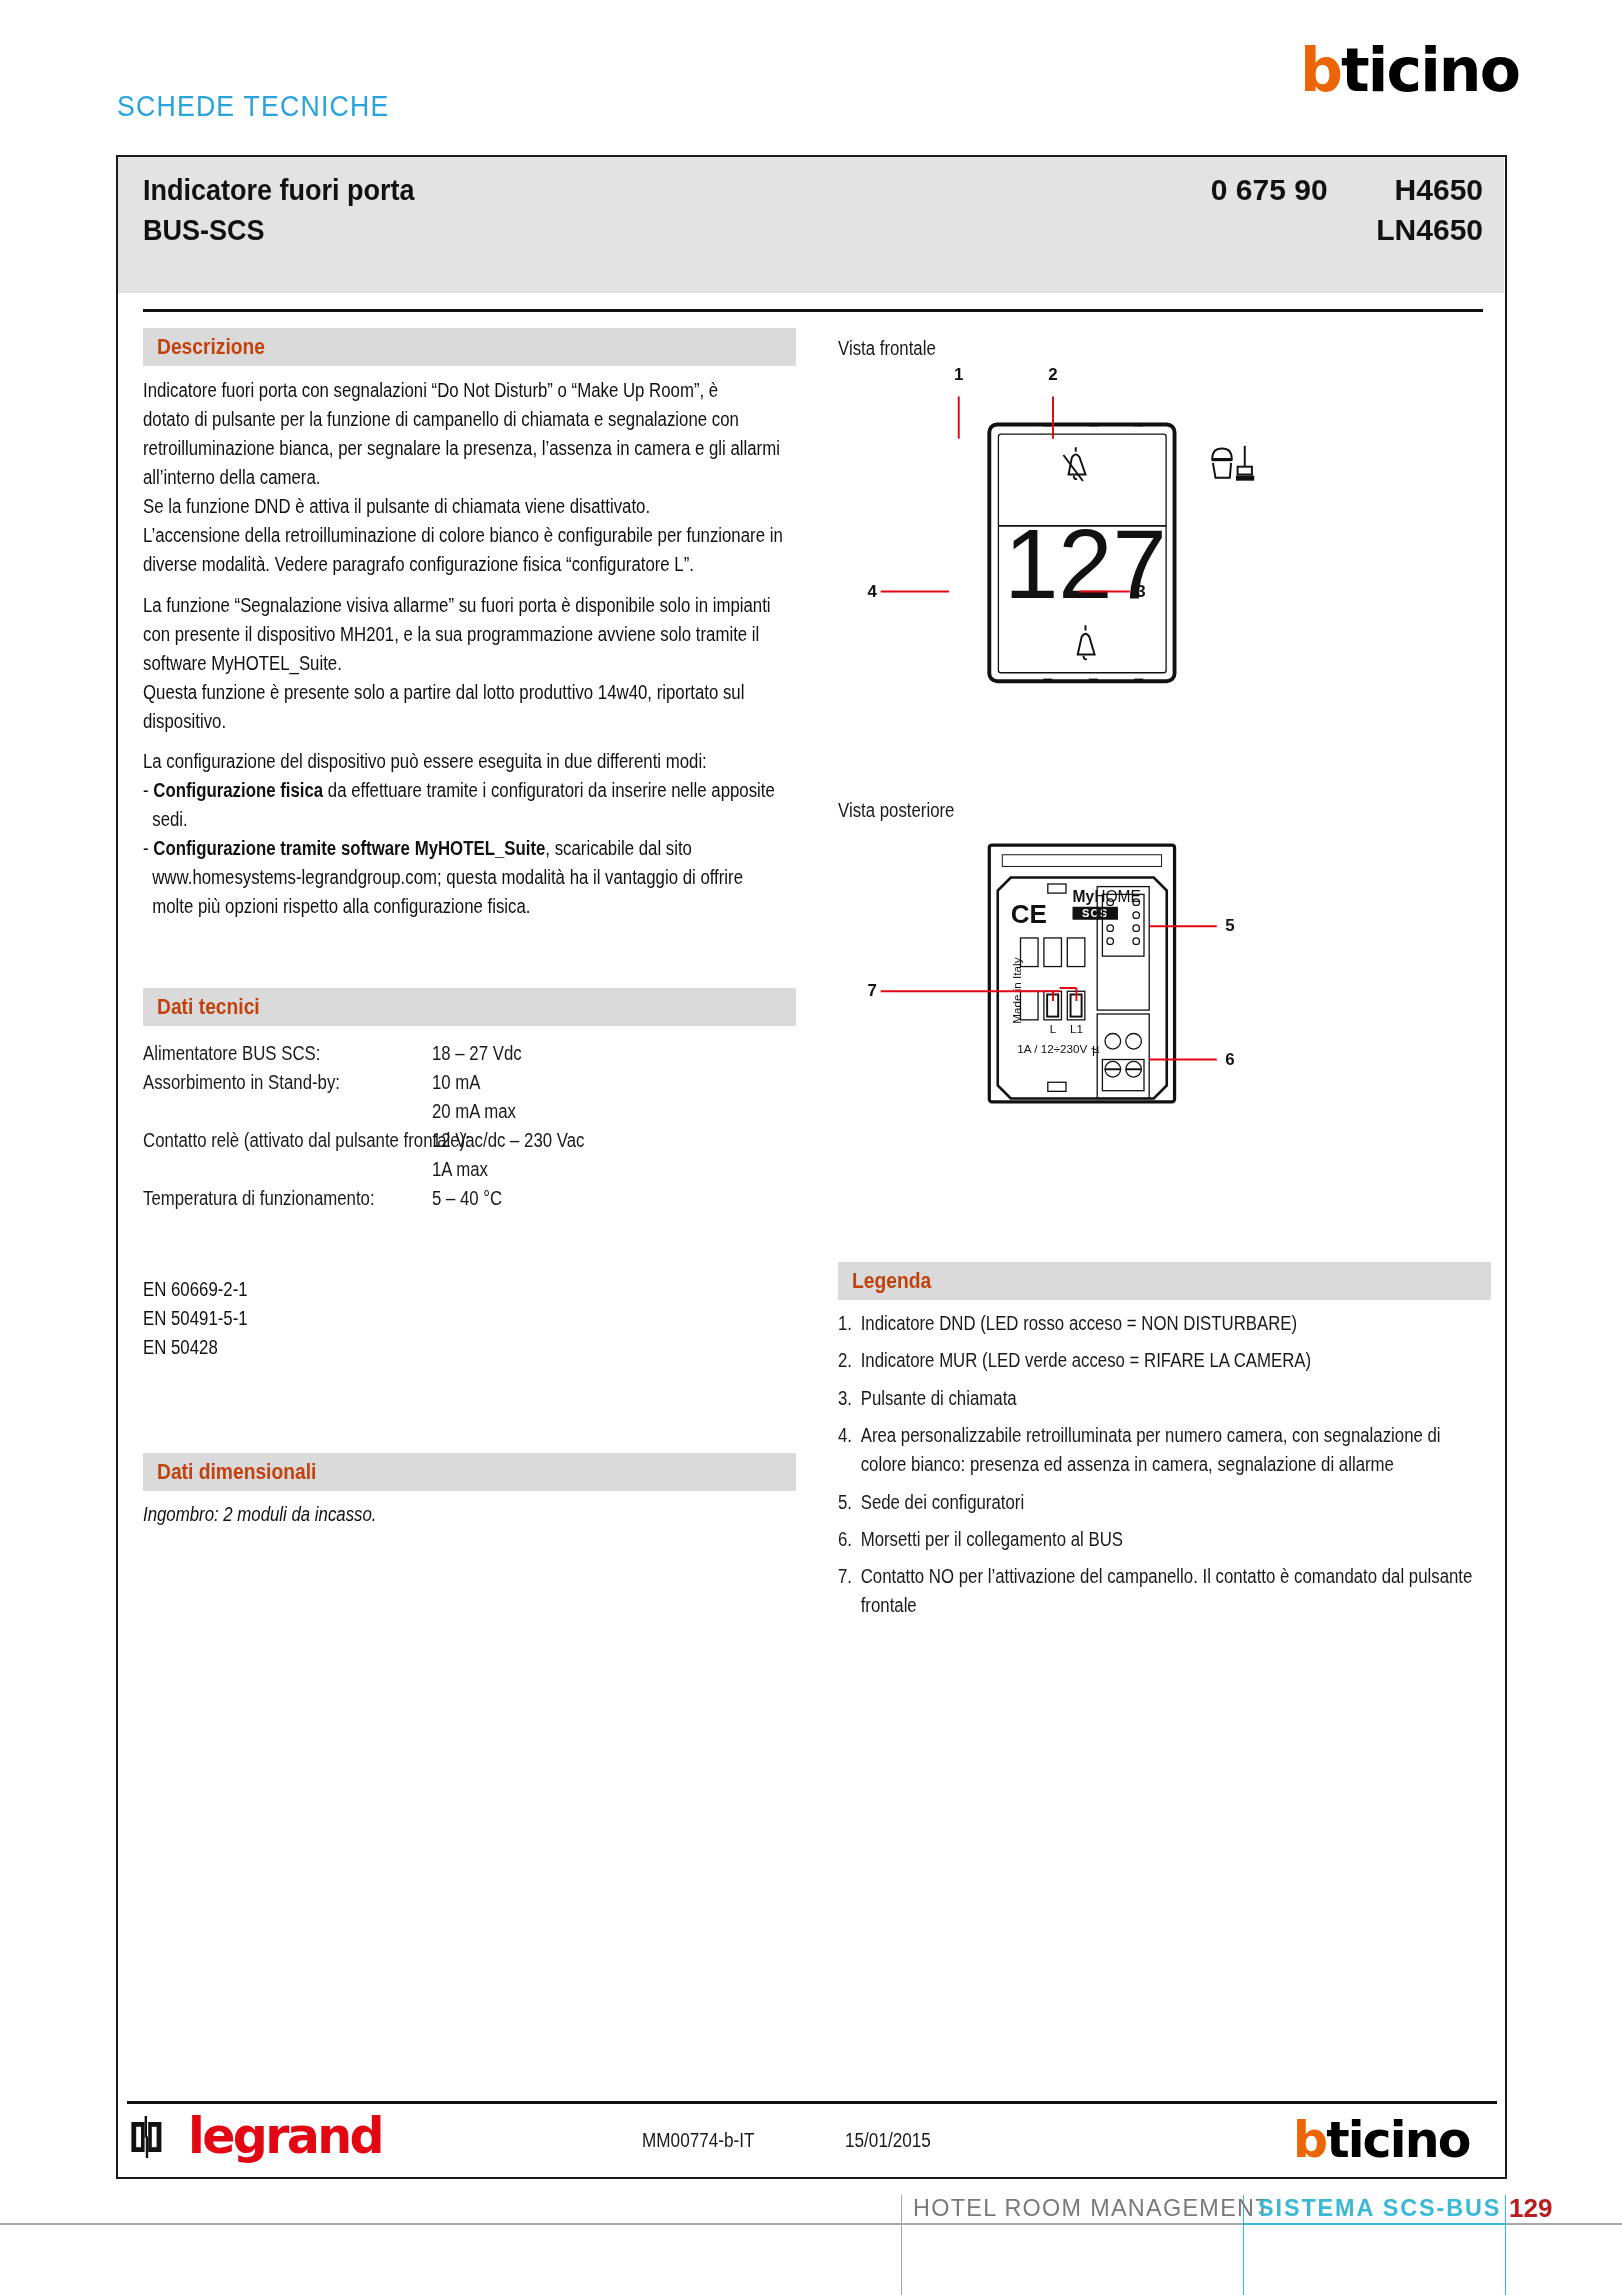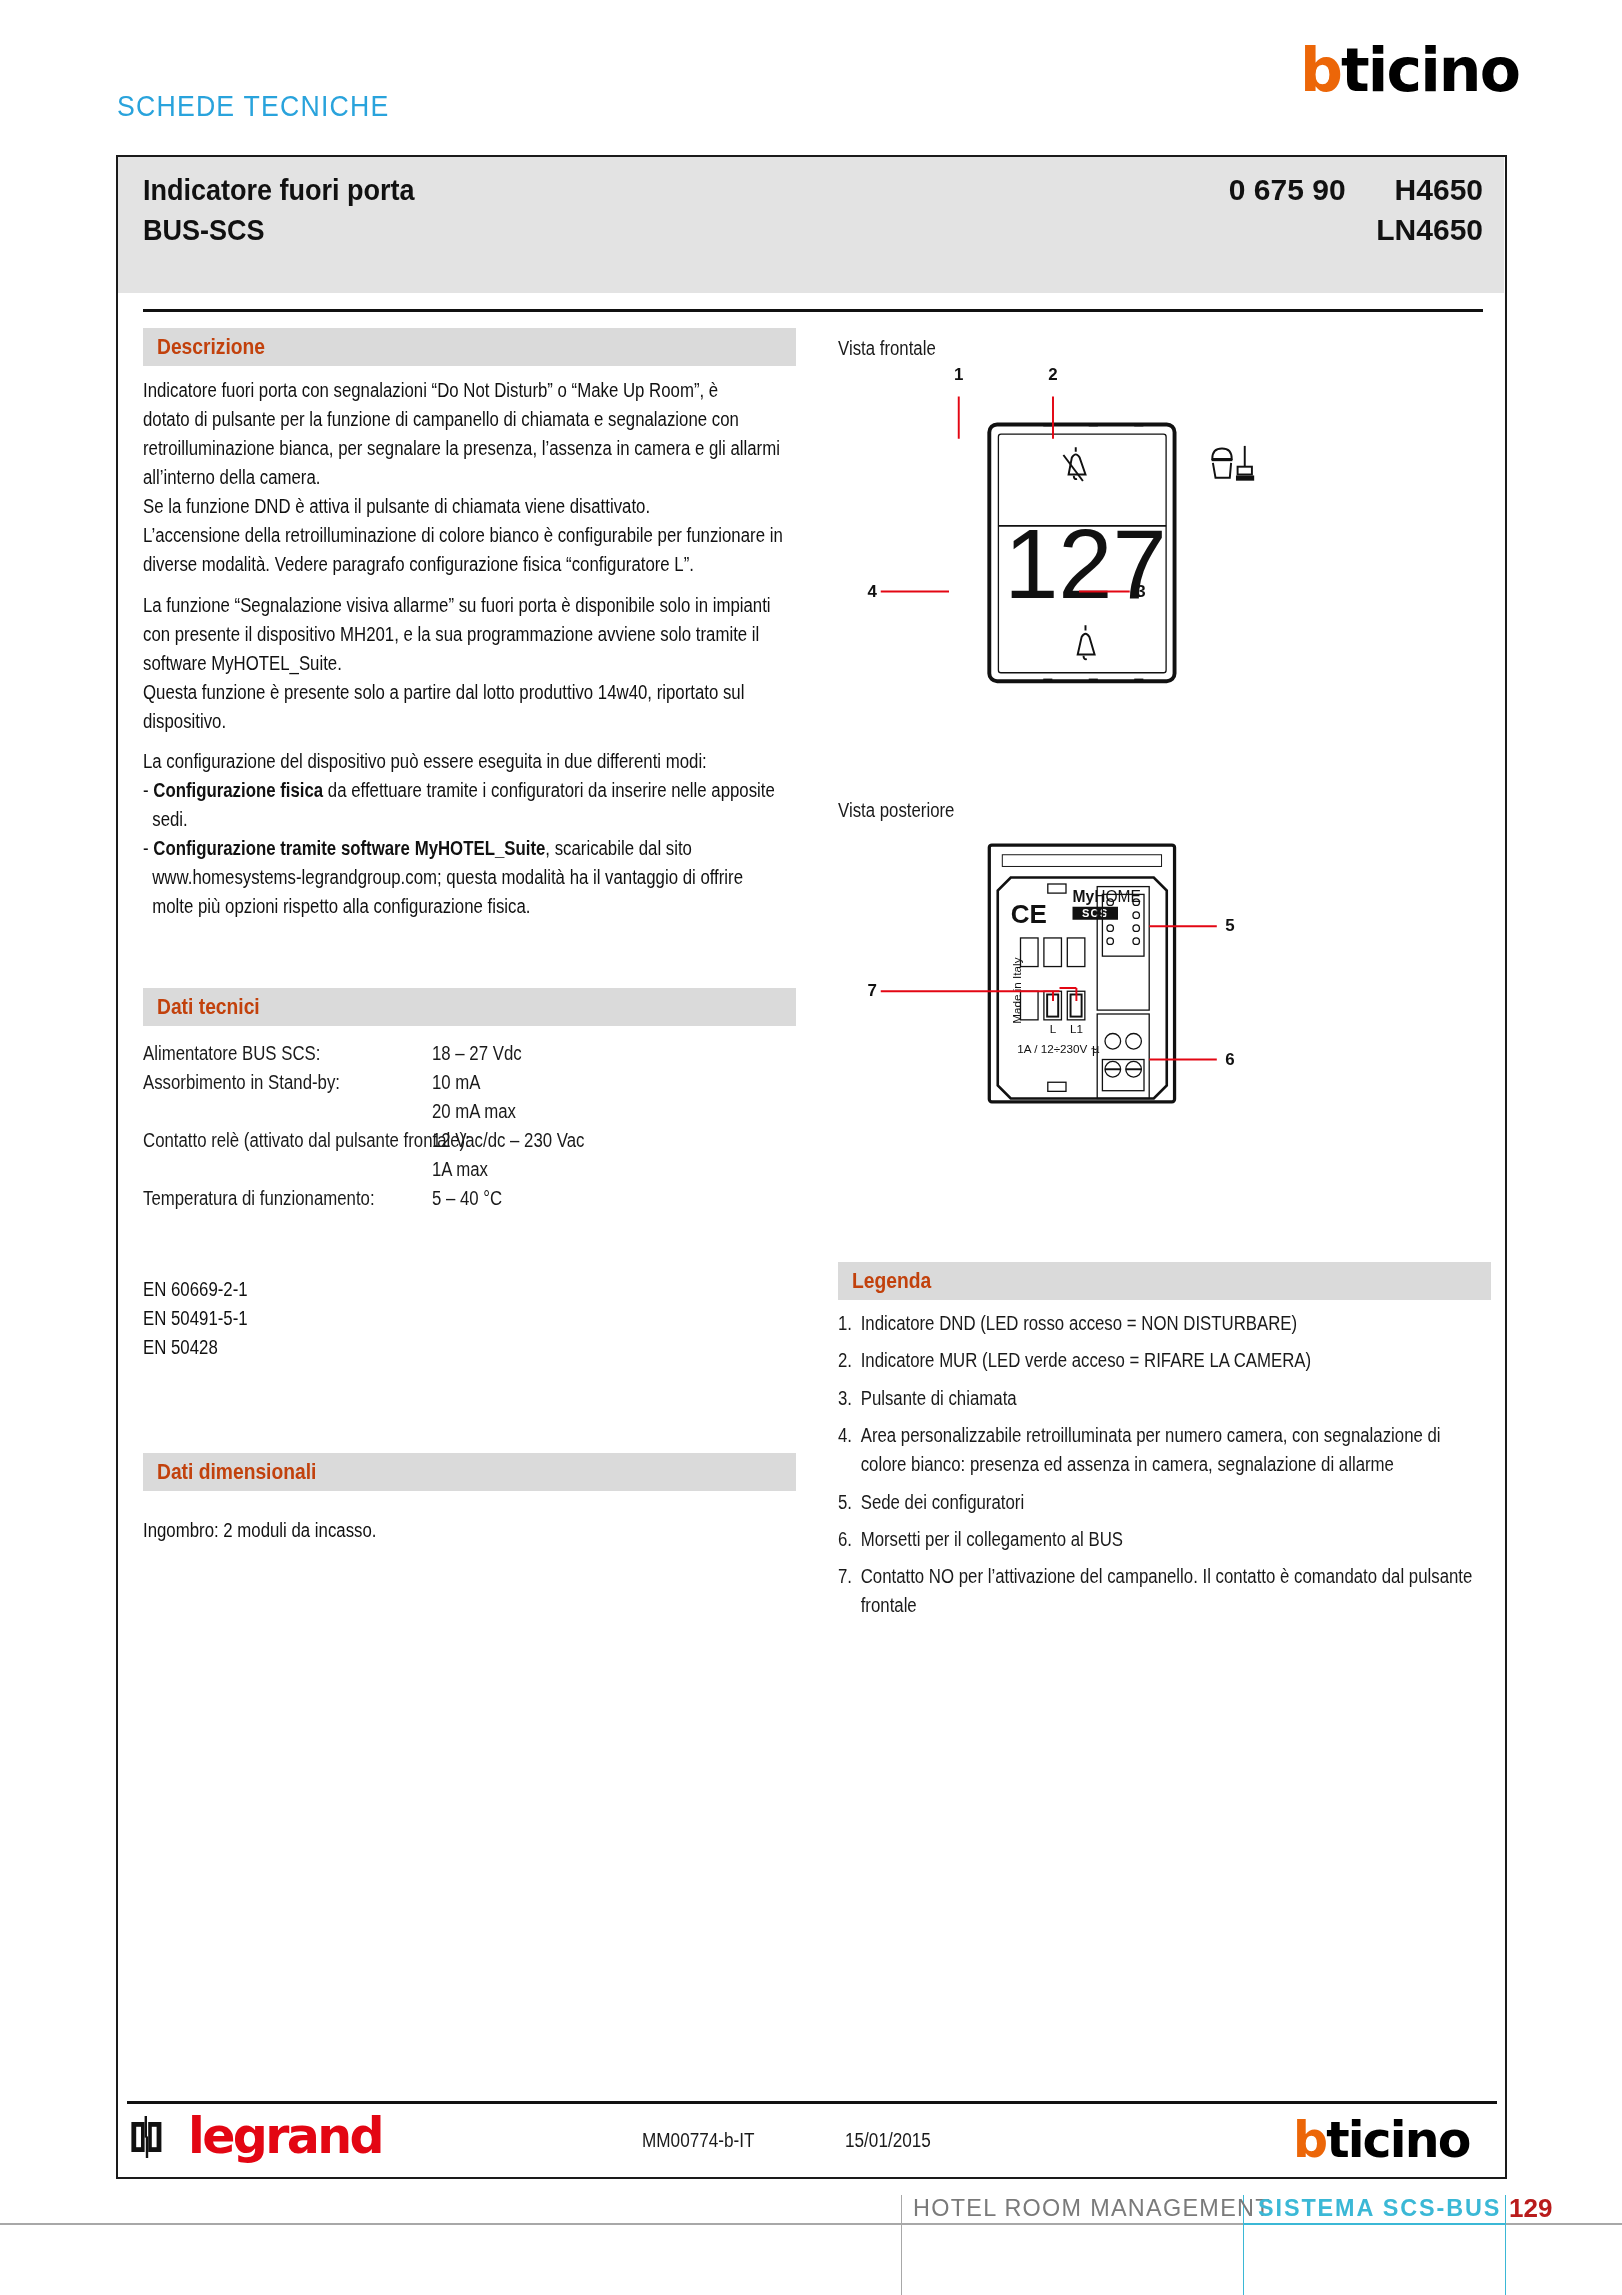--- a/index.html
+++ b/index.html
@@ -13,21 +13,21 @@
   .brand-logo { display: flex; align-items: flex-end; font-family: "DejaVu Sans", sans-serif; font-weight: bold; letter-spacing: -1.9px; line-height: 1; }
   .brand-logo .b { color: #ec6608; }
   .brand-logo .rest { color: #000; }
   .logo-top { left: 1300px; top: 40px; font-size: 60px; }
 
   
   .frame { left: 116px; top: 155px; width: 1391px; height: 2024px; border: 2.6px solid #1a1a1a; }
   .header-band { left: 118px; top: 157px; width: 1386px; height: 136px; background: #e3e3e3; }
   .title { left: 143px; top: 170px; font-size: 30px; font-weight: bold; line-height: 40px; color: #111; transform: scaleX(0.9); transform-origin: left; }
   .codes { right: 140px; top: 170px; font-size: 30px; font-weight: bold; line-height: 40px; text-align: right; color: #111; }
-  .codes .row { display: flex; justify-content: flex-end; gap: 49px; }
+  .codes .row { display: flex; justify-content: flex-end; gap: 67px; }
   .rule { left: 143px; top: 309px; width: 1340px; height: 3.2px; background: #111; }
 
   
   .sec-h { background: #dadada; height: 38px; font-size: 21.4px; font-weight: bold; padding-left: 14.3px; line-height: 38px; color: #c2410c; }
   .sec-h span { display: inline-block; transform: scaleX(0.9); transform-origin: left; }
 
   .col-left { left: 143px; width: 653px; }
   .col-right { left: 838px; width: 653px; }
 
   .body-text { font-size: 20px; line-height: 29px; color: #111; }
@@ -152,21 +152,21 @@
 <div class="abs col-left" style="top:1263px;">
   <div class="body-text" style="padding-top:11.7px;">
     <span class="sq">EN 60669-2-1</span>
     <span class="sq">EN 50491-5-1</span>
     <span class="sq">EN 50428</span>
   </div>
 </div>
 
 <div class="abs col-left" style="top:1453px;">
   <div class="sec-h"><span>Dati dimensionali</span></div>
-  <div class="body-text" style="padding-top:25px;">
+  <div class="body-text" style="padding-top:9px;font-style:italic;">
     <span class="sq">Ingombro: 2 moduli da incasso.</span>
   </div>
 </div>
 
 <div class="abs view-label" style="left:838px; top:337px;">Vista frontale</div>
 <svg class="abs" style="left:832px; top:351px;" width="650" height="442" viewBox="0 0 1000 680">
 
   <rect x="242" y="113" width="285" height="395" rx="12" fill="none" stroke="#111" stroke-width="6"></rect>
   <rect x="256" y="128" width="258" height="367" rx="4" fill="none" stroke="#111" stroke-width="2"></rect>
   <line x1="256" y1="269" x2="514" y2="269" stroke="#111" stroke-width="2.5"></line>

